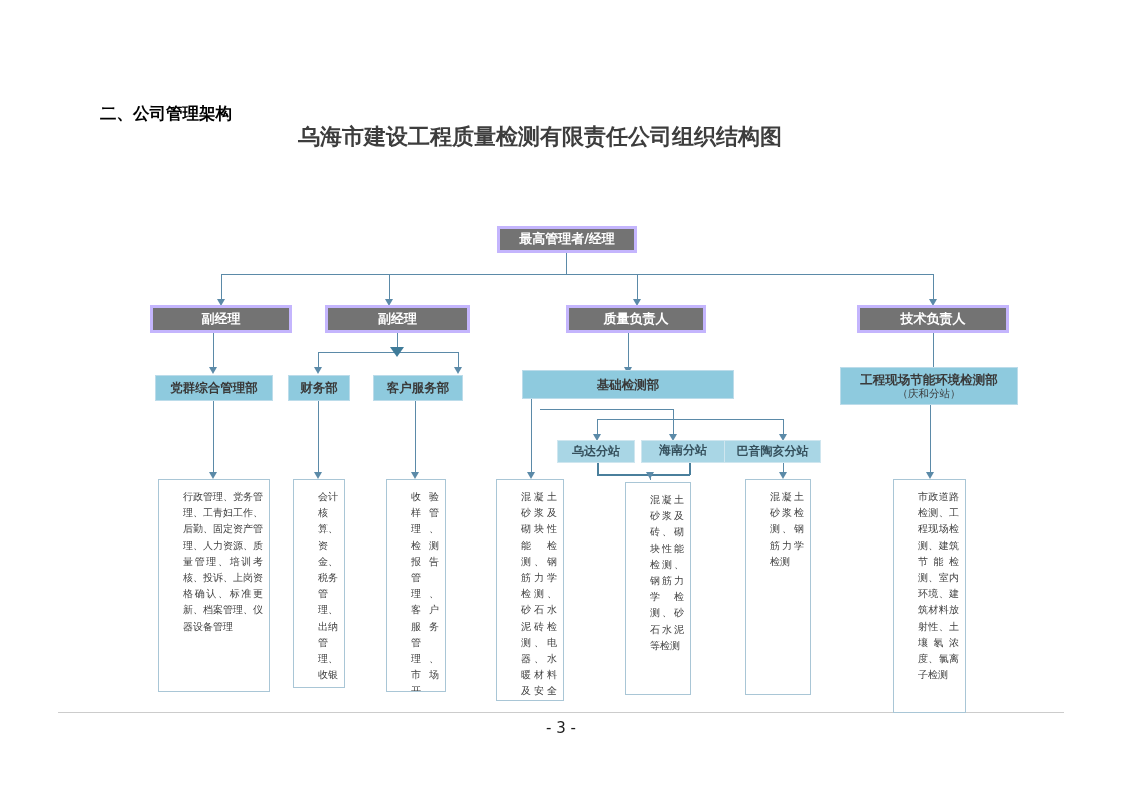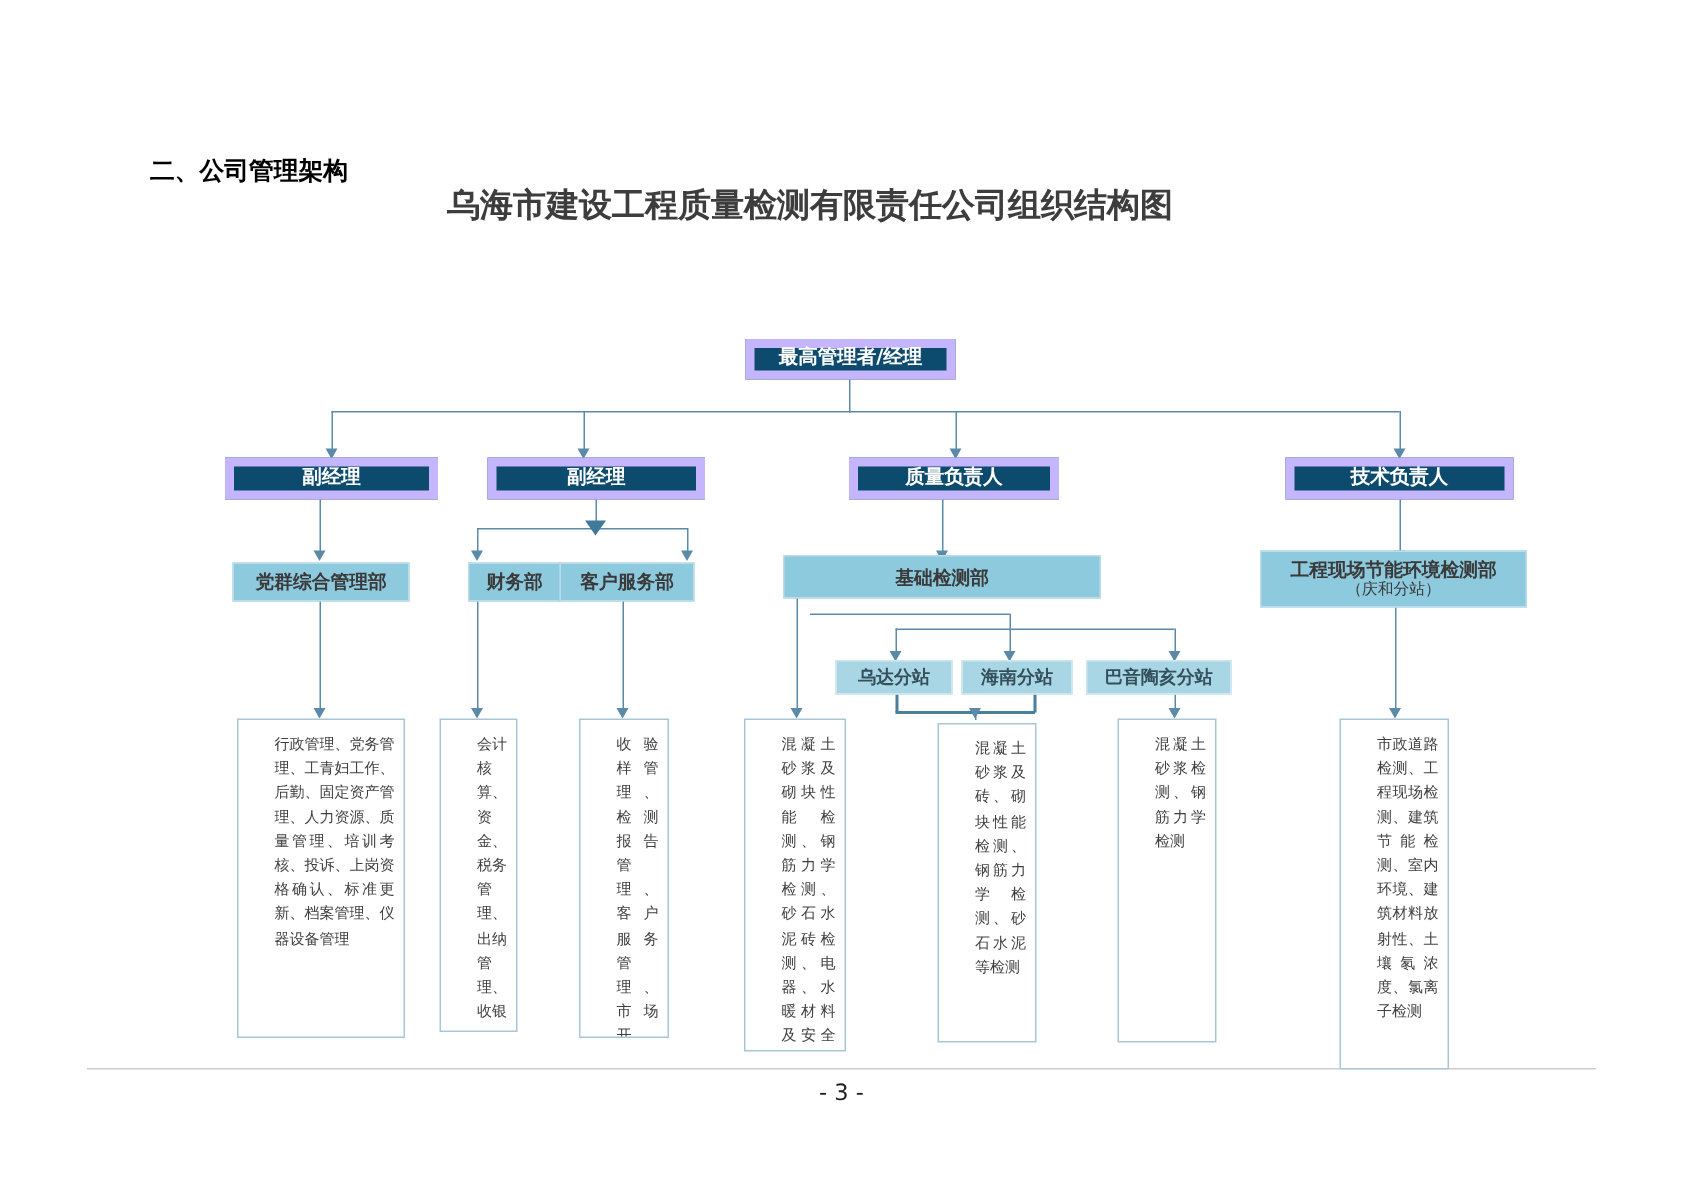--- a/index.html
+++ b/index.html
@@ -45,26 +45,26 @@
     position: absolute;
     box-sizing: border-box;
     display: flex;
     align-items: center;
     justify-content: center;
     text-align: center;
     line-height: 1.25;
     z-index: 4;
   }
   .node-dark {
-    background: #0c4a6e;
+    background: #737373;
     color: #ffffff;
     font-size: 13px;
     font-weight: bold;
     font-family: "DejaVu Serif", "Liberation Serif", serif;
-    border: 6px solid #c4b5fd;
+    border: 3px solid #c4b5fd;
   }
   .node-light {
     background: #8ecade;
     color: #3a3a3a;
     font-size: 12.5px;
     font-weight: bold;
     font-family: "DejaVu Serif", "Liberation Serif", serif;
     border: 1px solid #bcdcea;
   }
   .node-light-small {
@@ -222,34 +222,34 @@
   <div class="node node-dark" style="left:150px; top:305px; width:142px; height:28px;">副经理</div>
 
   <div class="node node-dark" style="left:325px; top:305px; width:145px; height:28px;">副经理</div>
 
   <div class="node node-dark" style="left:857px; top:305px; width:152px; height:28px;">技术负责人</div>
 
   <div class="node node-dark" style="left:566px; top:305px; width:140px; height:28px;">质量负责人</div>
 
   <div class="node node-light" style="left:155px; top:375px; width:118px; height:26px;">党群综合管理部</div>
 
-  <div class="node node-light" style="left:288px; top:375px; width:62px; height:26px;margin-left:24px;">财务部</div>
+  <div class="node node-light" style="left:288px; top:375px; width:62px; height:26px;">财务部</div>
 
   <div class="node node-light" style="left:373px; top:375px; width:90px; height:26px;">客户服务部</div>
 
   <div class="node node-light" style="left:840px; top:367px; width:178px; height:38px; flex-direction:column; justify-content:center;">
     <span>工程现场节能环境检测部</span>
     <span class="sub">（庆和分站）</span>
   </div>
 
   <div class="node node-light" style="left:522px; top:370px; width:212px; height:29px;">基础检测部</div>
 
   <div class="node node-light-small" style="left:557px; top:440px; width:78px; height:23px;">乌达分站</div>
 
-  <div class="node node-light-small" style="left:641px; top:440px; width:74px; height:23px;">海南分站</div>
+  <div class="node node-light-small" style="left:641px; top:440px; width:84px; height:23px;font-family:Liberation Mono, monospace;">海南分站</div>
 
   <div class="node node-light-small" style="left:724px; top:440px; width:97px; height:23px;">巴音陶亥分站</div>
 
   <div class="leaf" style="left:158px; top:479px; width:112px; height:213px;">行政管理、党务管理、工青妇工作、后勤、固定资产管理、人力资源、质量管理、培训考核、投诉、上岗资格确认、标准更新、档案管理、仪器设备管理</div>
 
   <div class="leaf" style="left:293px; top:479px; width:52px; height:209px;">会计核算、资金、税务管理、出纳管理、收银</div>
 
   <div class="leaf" style="left:386px; top:479px; width:60px; height:213px;">收验样管理、检测报告管理、客户服务管理、市场开拓、客户关系维护、市场投标管理</div>
 
   <div class="leaf" style="left:496px; top:479px; width:68px; height:222px;">混凝土砂浆及砌块性能检测、钢筋力学检测、砂石水泥砖检测、电器、水暖材料及安全防护检测、掺和料检测</div>

